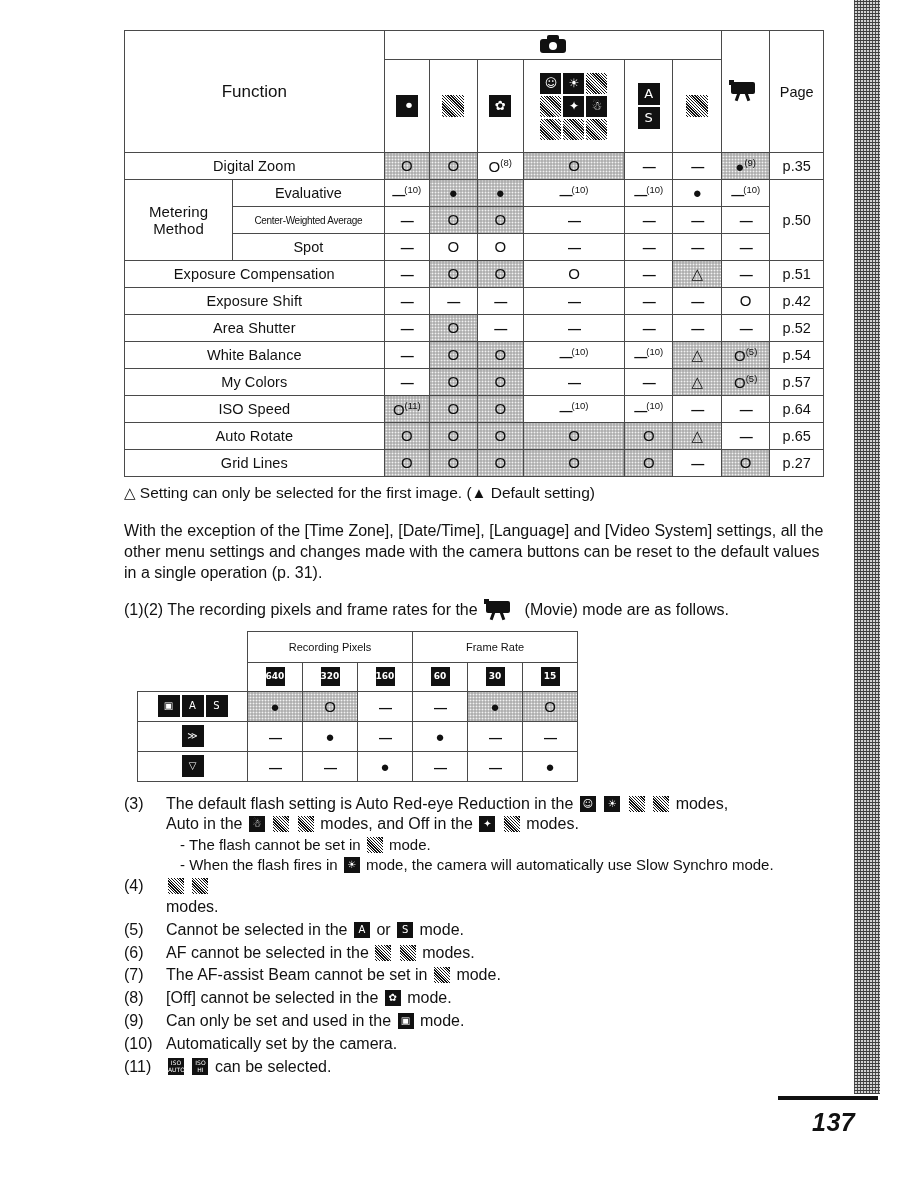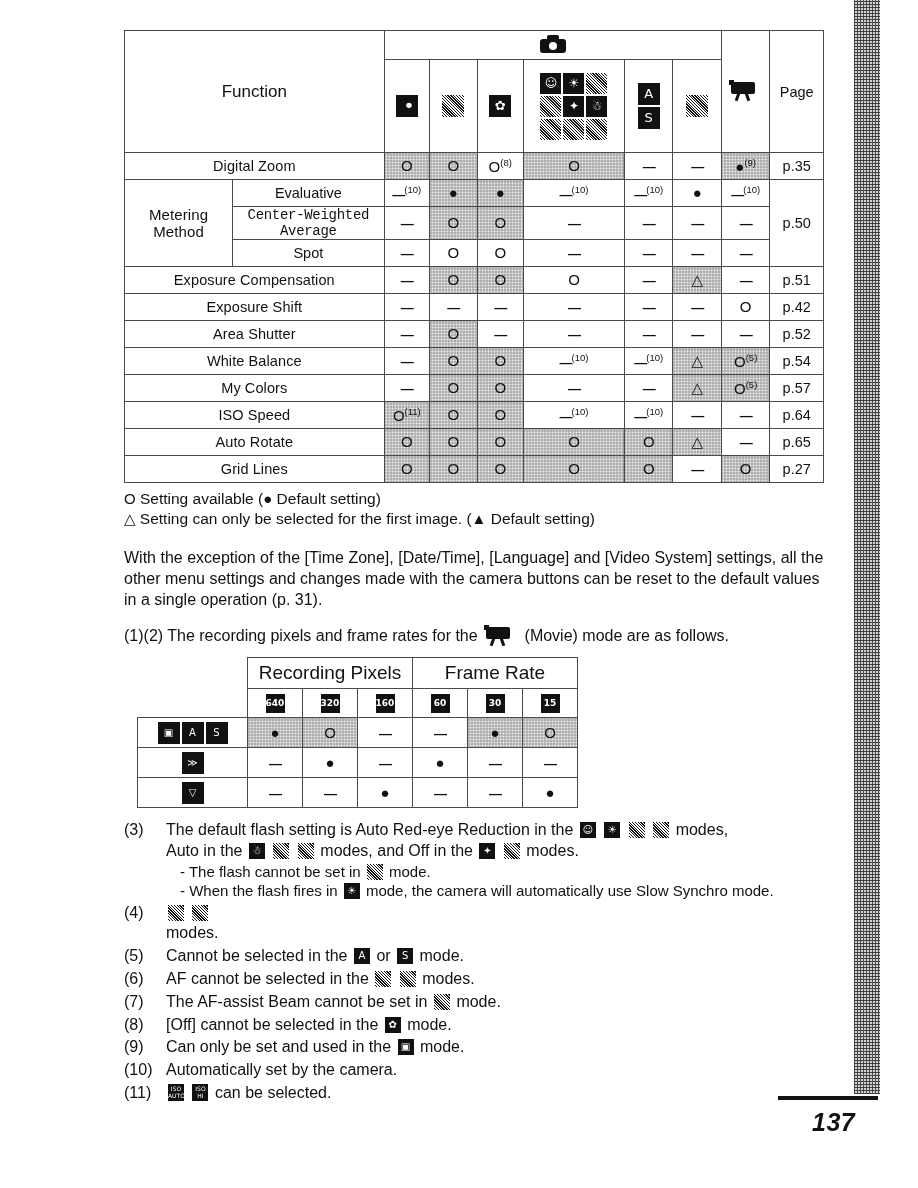--- a/index.html
+++ b/index.html
@@ -30,21 +30,21 @@
     text-align:center;
     vertical-align:middle;
     padding:0;
     font-weight:normal;
   }
   .t1 .outer{border-width:1.6px;}
   .fnlabel{
     text-align:left;padding-left:6px;font-size:16px;letter-spacing:.1px;margin-top:20px;
   }
   .sub{font-size:15px;text-align:left;padding-left:6px;}
-  .sub.small{font-size:14px;letter-spacing:-.3px;font-family:Liberation Mono, monospace;}
+  .sub.small{font-size:10px;letter-spacing:-.3px;}
   .shade{
     background-image:
       repeating-linear-gradient(0deg,#9a9a9a 0 1px, transparent 1px 3px),
       repeating-linear-gradient(90deg,#9a9a9a 0 1px, transparent 1px 3px);
     background-color:#f2f2f2;
   }
   .mark{font-size:15px;line-height:1;display:inline-block;}
   .sup{font-size:9.5px;vertical-align:super;}
   .dash{font-size:13px;font-weight:bold;letter-spacing:-1px;}
   .page-cell{font-size:16px;}
@@ -90,21 +90,21 @@
       repeating-linear-gradient(90deg,#8d8d8d 0 1px, transparent 1px 3px);
     background-color:#f4f4f4;
   }
   
   .para{font-size:16px;line-height:1.30;margin-top:18px;}
   .para2{font-size:16px;line-height:1.30;margin-top:14px;}
 
   
   .t2{width:440px;table-layout:fixed;margin:10px 0 0 0;border-collapse:collapse;}
   .t2 td{border:1px solid #4a4a4a;text-align:center;vertical-align:middle;font-size:15px;padding:0;}
-  .t2 .hdr{font-size:19px;}
+  .t2 .hdr{font-size:11px;}
 
   
   .notes{margin-top:12px;font-size:16px;line-height:1.30;}
   .note{display:flex;align-items:flex-start;margin-bottom:2px;}
   .note .num{width:42px;flex:0 0 42px;}
   .note .txt{flex:1;}
   .note .sub2{margin-left:14px;font-size:15px;}
   .inl{display:inline-block;vertical-align:-3px;margin:0 2px;}
 
   
@@ -311,24 +311,20 @@
           <td class="shade"><span class="mark">O</span></td>
           <td class="shade"><span class="mark">O</span></td>
           <td><span class="dash">—</span></td>
           <td class="shade"><span class="mark">O</span></td>
           <td class="page-cell">p.27</td>
         </tr>
       </tbody>
   </table>
 
   <div class="legend">
-    <div class="ln">
-      <span class="mark">O</span>
-      <span>Setting available (</span><span class="mark">●</span><span> Default setting)</span>
-    </div>
     <div class="ln">
       <span class="mark">△</span>
       <span>Setting can only be selected for the first image. (</span><span class="mark">▲</span><span> Default setting)</span>
     </div>
   </div>
 
   <div class="para">With the exception of the [Time Zone], [Date/Time], [Language] and [Video System] settings, all the other menu settings and changes made with the camera buttons can be reset to the default values in a single operation (p. 31).</div>
 
   <div class="para2">
     <span>(1)(2) The recording pixels and frame rates for the</span>

